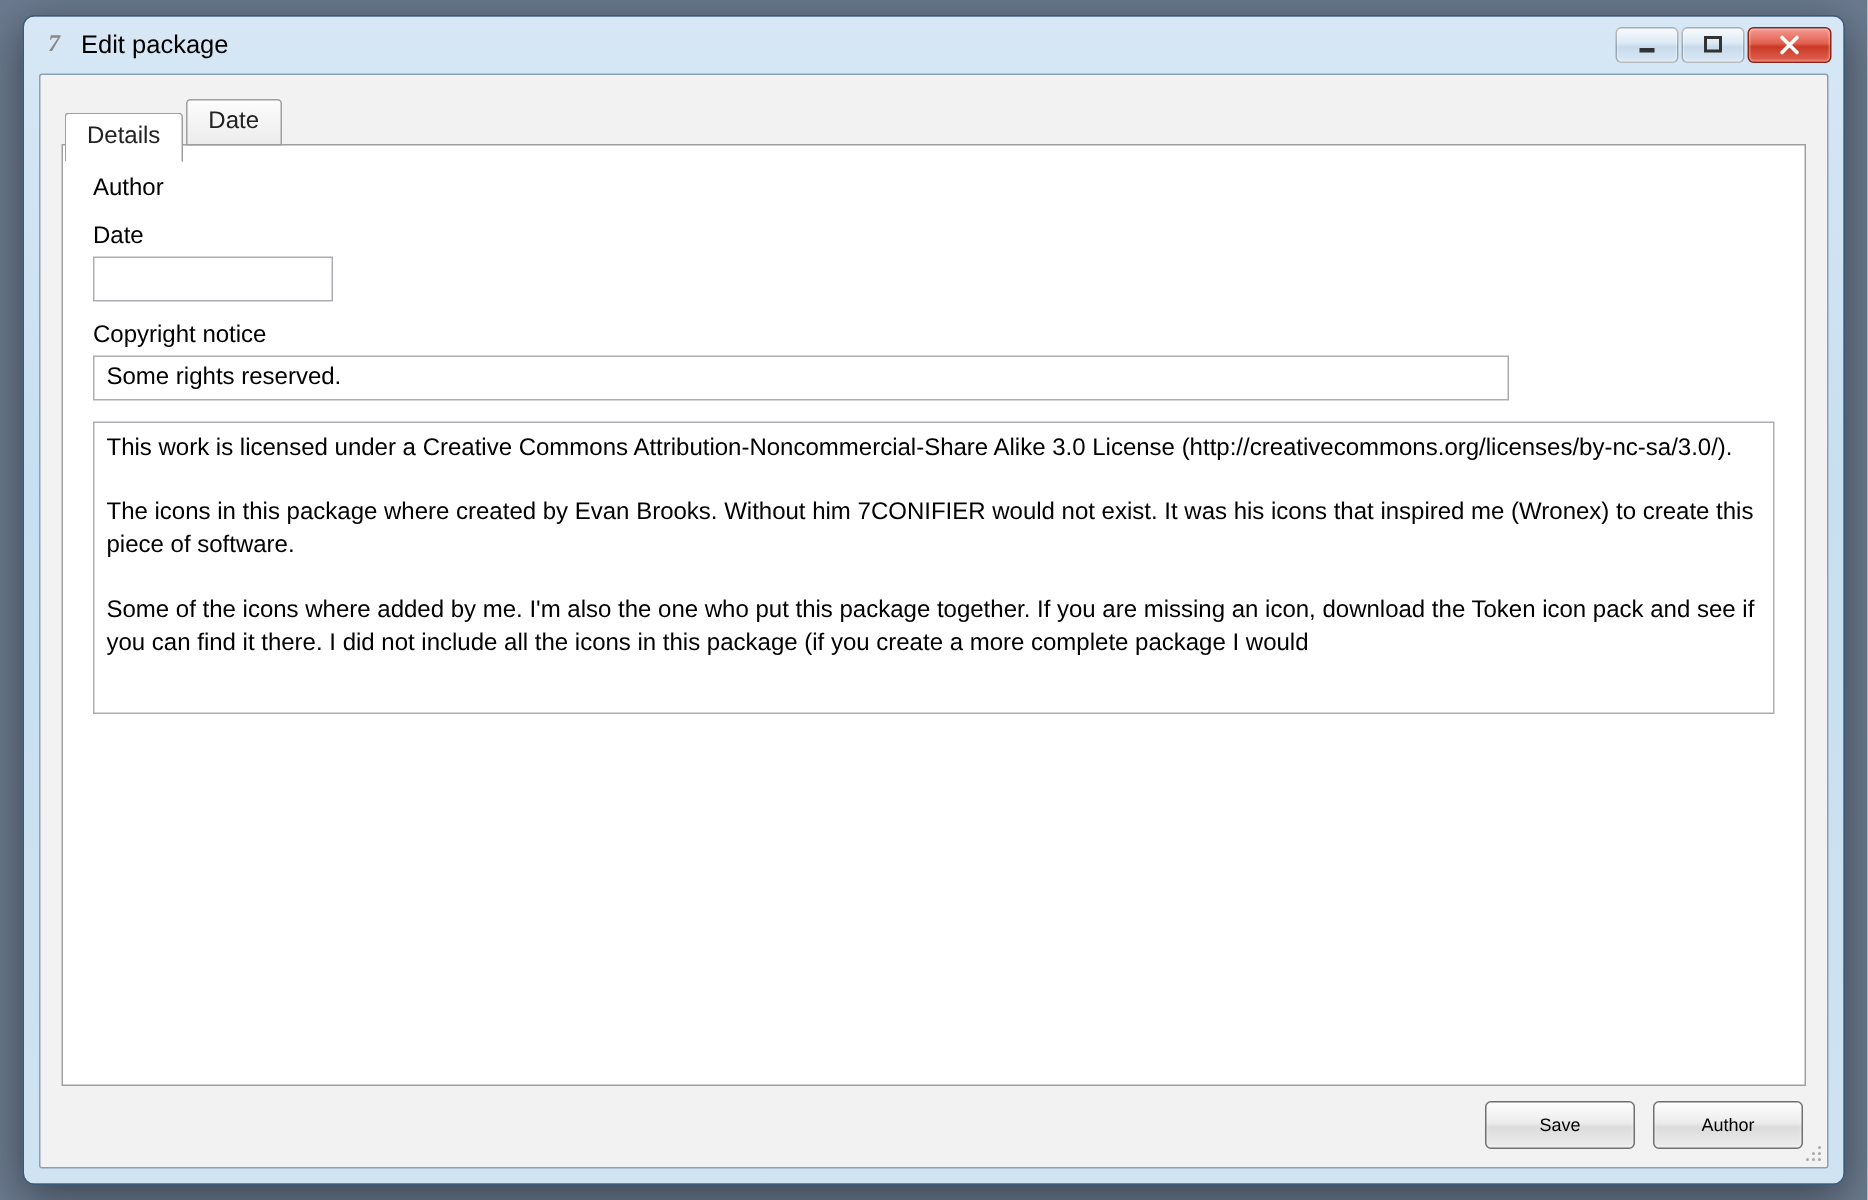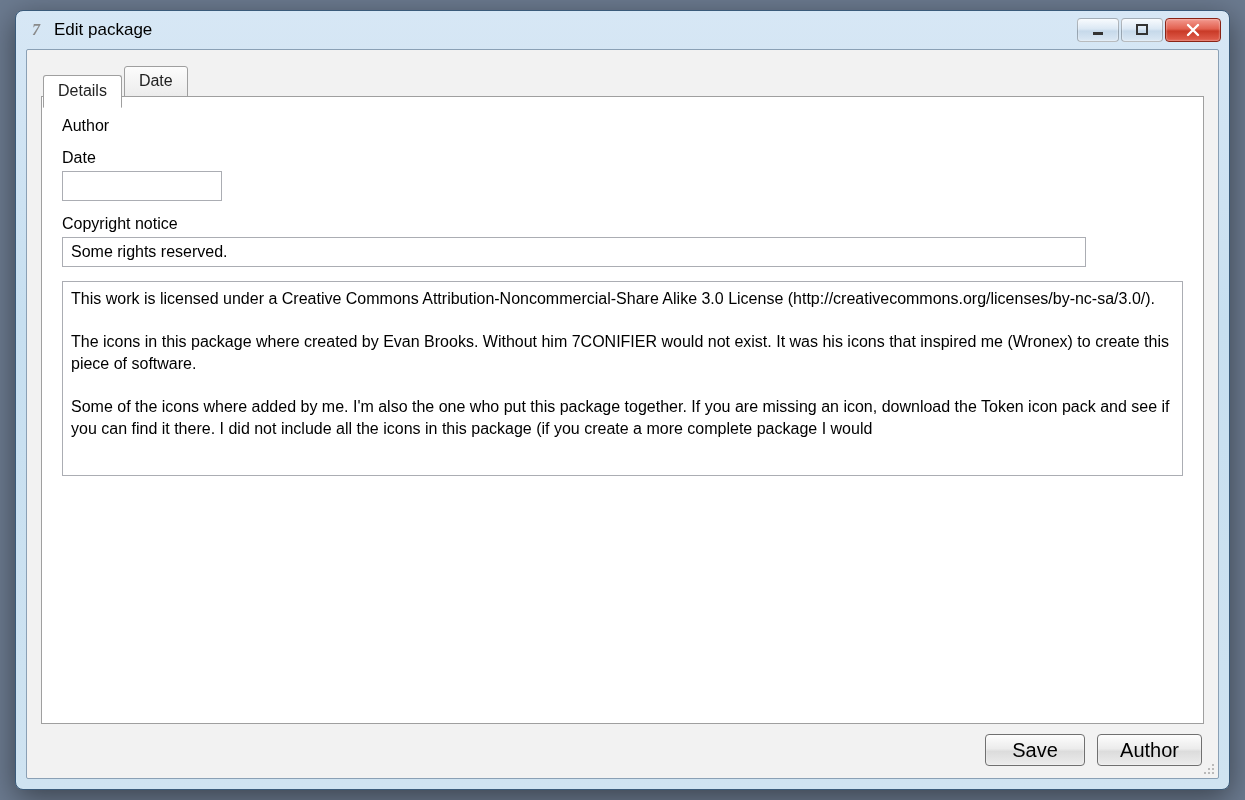--- a/index.html
+++ b/index.html
@@ -158,38 +158,38 @@
   .footer {
     display: flex;
     justify-content: flex-end;
     gap: 12px;
     padding: 10px 2px 0 0;
   }
   .btn {
     min-width: 100px;
     height: 32px;
     padding: 0 22px;
-    font-size: 20px;
+    font-size: 12px;
     font-family: inherit;
     border: 1px solid #707070;
     border-radius: 4px;
     background: linear-gradient(to bottom, #fdfdfd 0%, #ececec 45%, #dcdcdc 55%, #ececec 100%);
     box-shadow: inset 0 0 2px rgba(255,255,255,0.8);
     cursor: default;
   }
   .resize-grip {
     position: absolute;
     right: 3px;
     bottom: 3px;
     width: 14px;
     height: 14px;
     opacity: 0.6;
   }
   .name-row .text { width: 870px; max-width: 100%; }
-  .copyright-row .text { width: 1024px; max-width: 100%; }
+  .copyright-row .text { width: 944px; max-width: 100%; }
   .author-mail-row { width: 870px; max-width: 100%; align-items: flex-end; }
 </style>
 </head>
 <body>
 
 <div class="window">
   <div class="titlebar">
     <div class="app-icon">7</div>
     <div class="window-title">Edit package</div>
     <div class="titlebar-spacer"></div>

